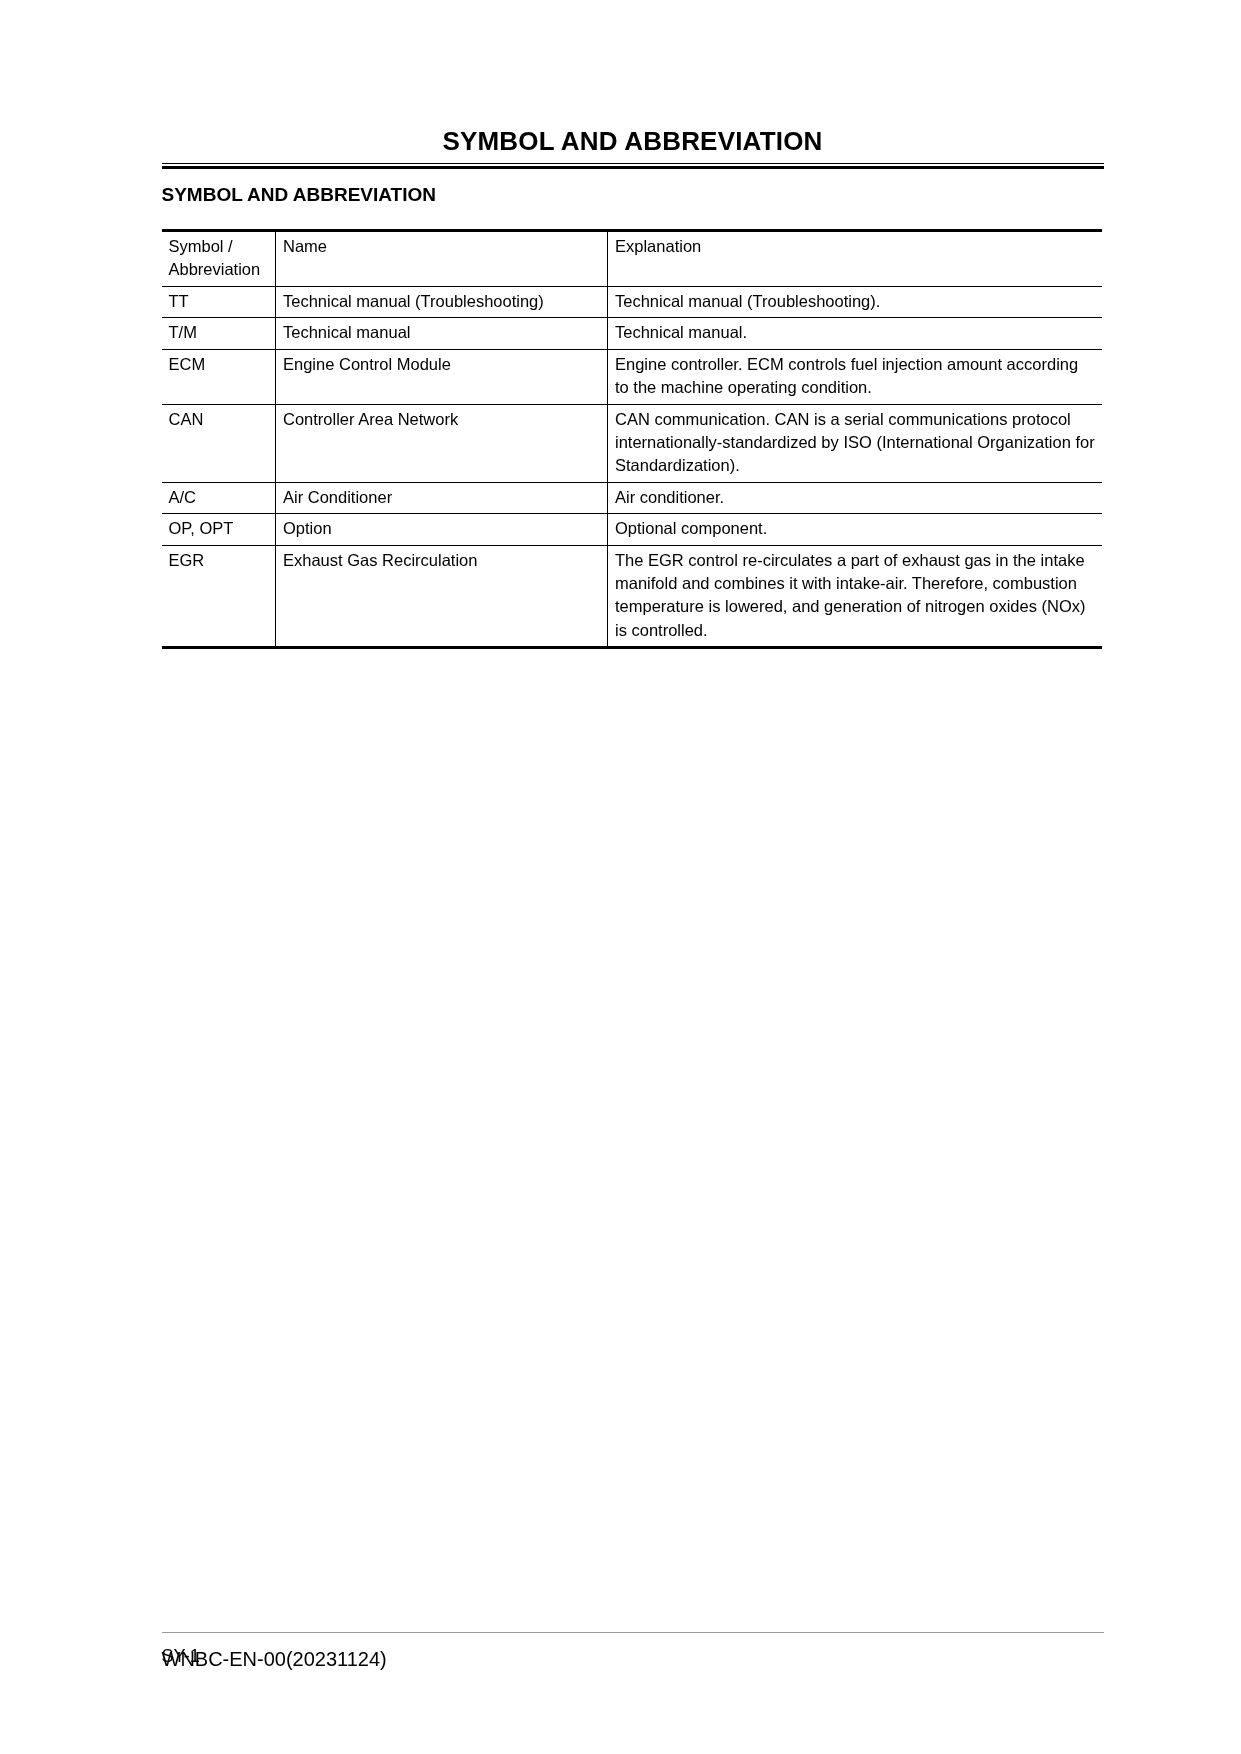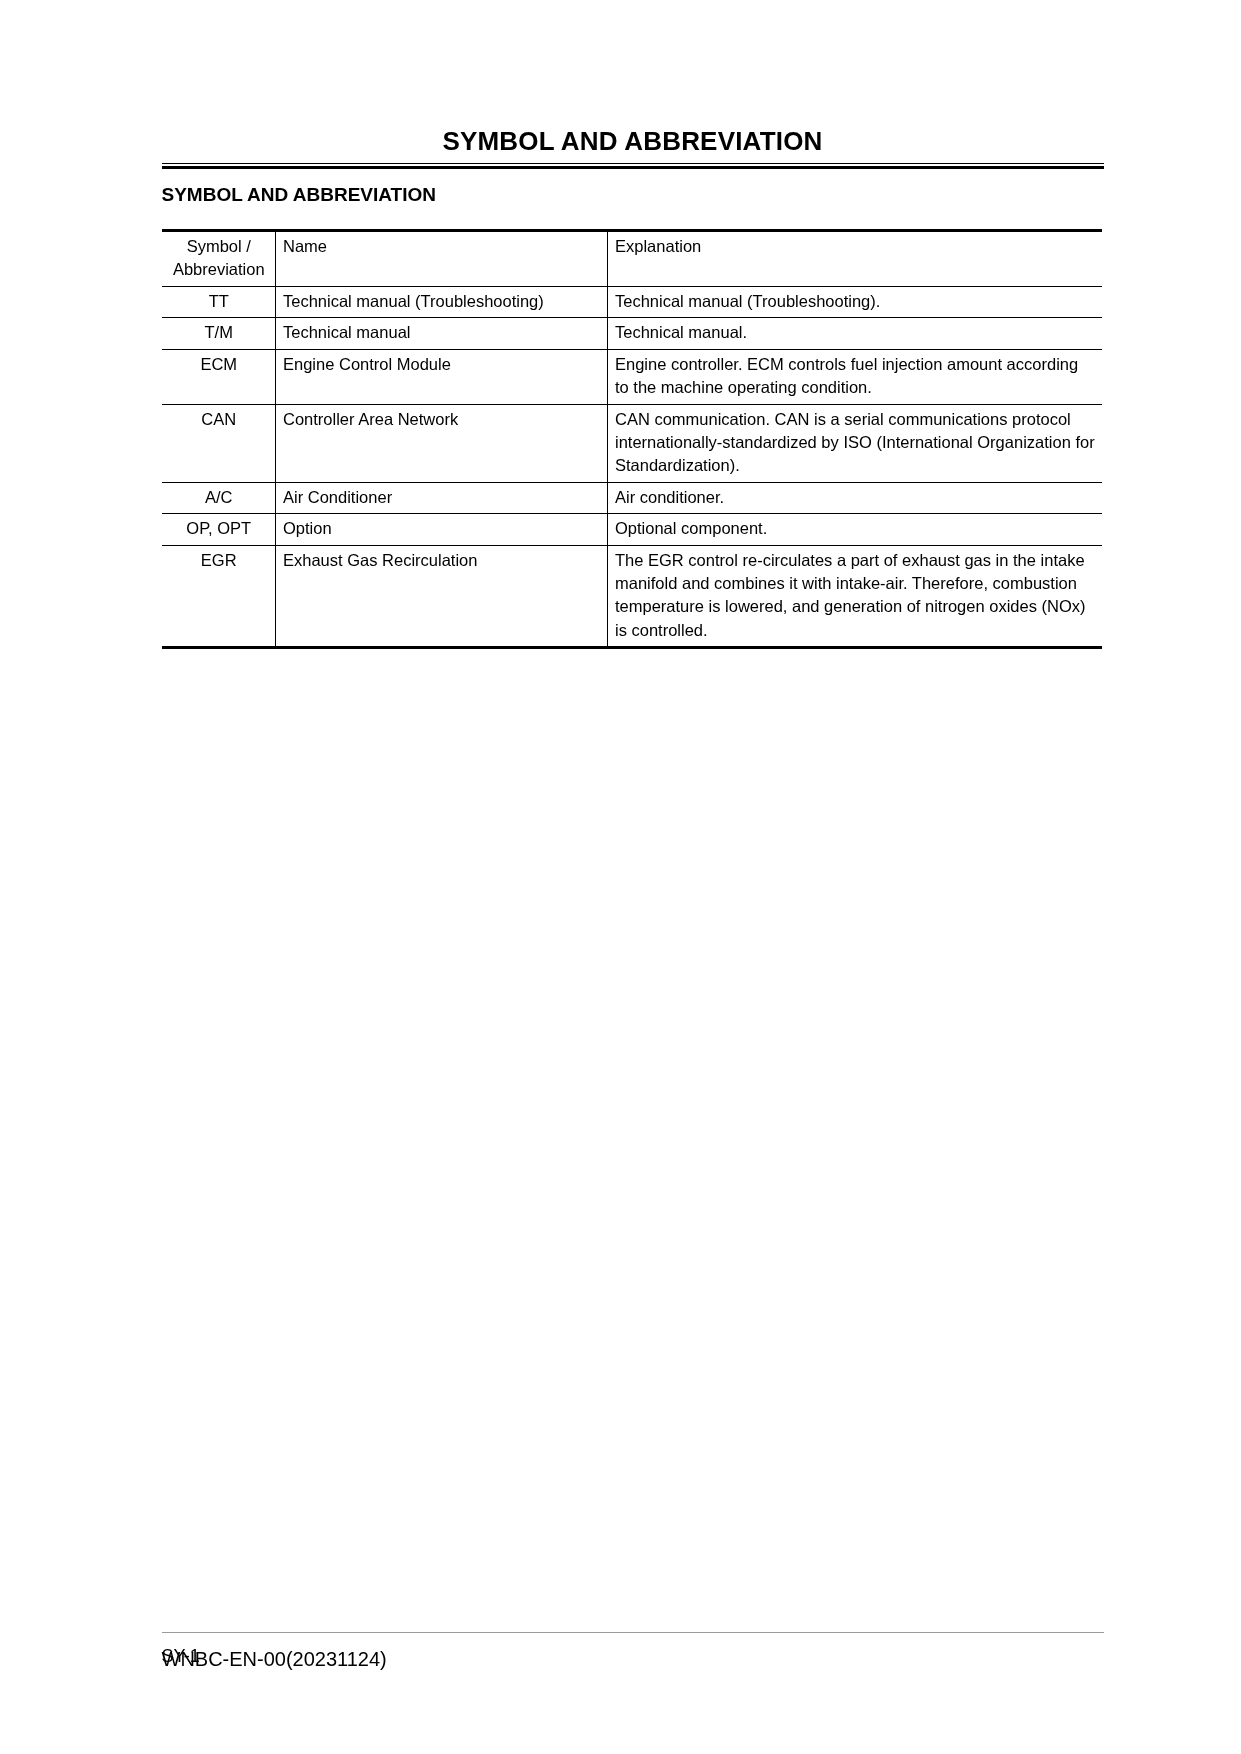--- a/index.html
+++ b/index.html
@@ -85,21 +85,21 @@
   table.abbr td {
     border-left: 1px solid #000;
     border-right: 1px solid #000;
     border-top: 1px solid #000;
     border-bottom: 1px solid #000;
     padding: 3px 6px 4px 7px;
     vertical-align: top;
     color: #000;
   }
   
-  table.abbr td.first { border-left: none; text-align: center; }
+  table.abbr td.first { border-left: none; }
   table.abbr td.last  { border-right: none; }
 
   table.abbr tr.head td {
     border-top: 3px solid #000;
     border-bottom: 1px solid #000;
   }
   table.abbr tr.last-row td {
     border-bottom: 3px solid #000;
   }
 

